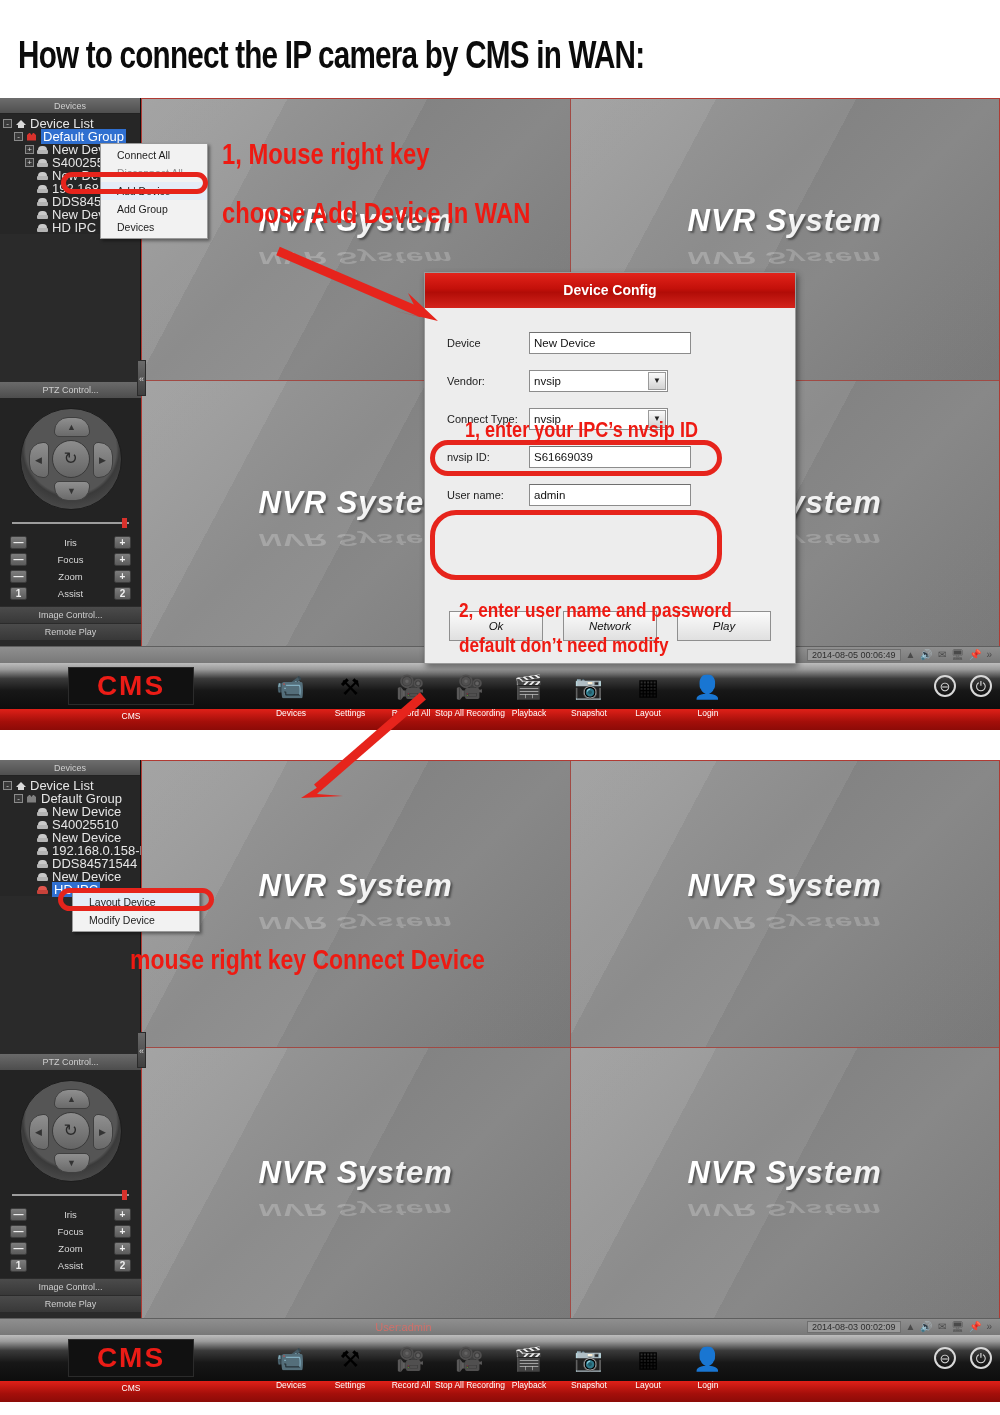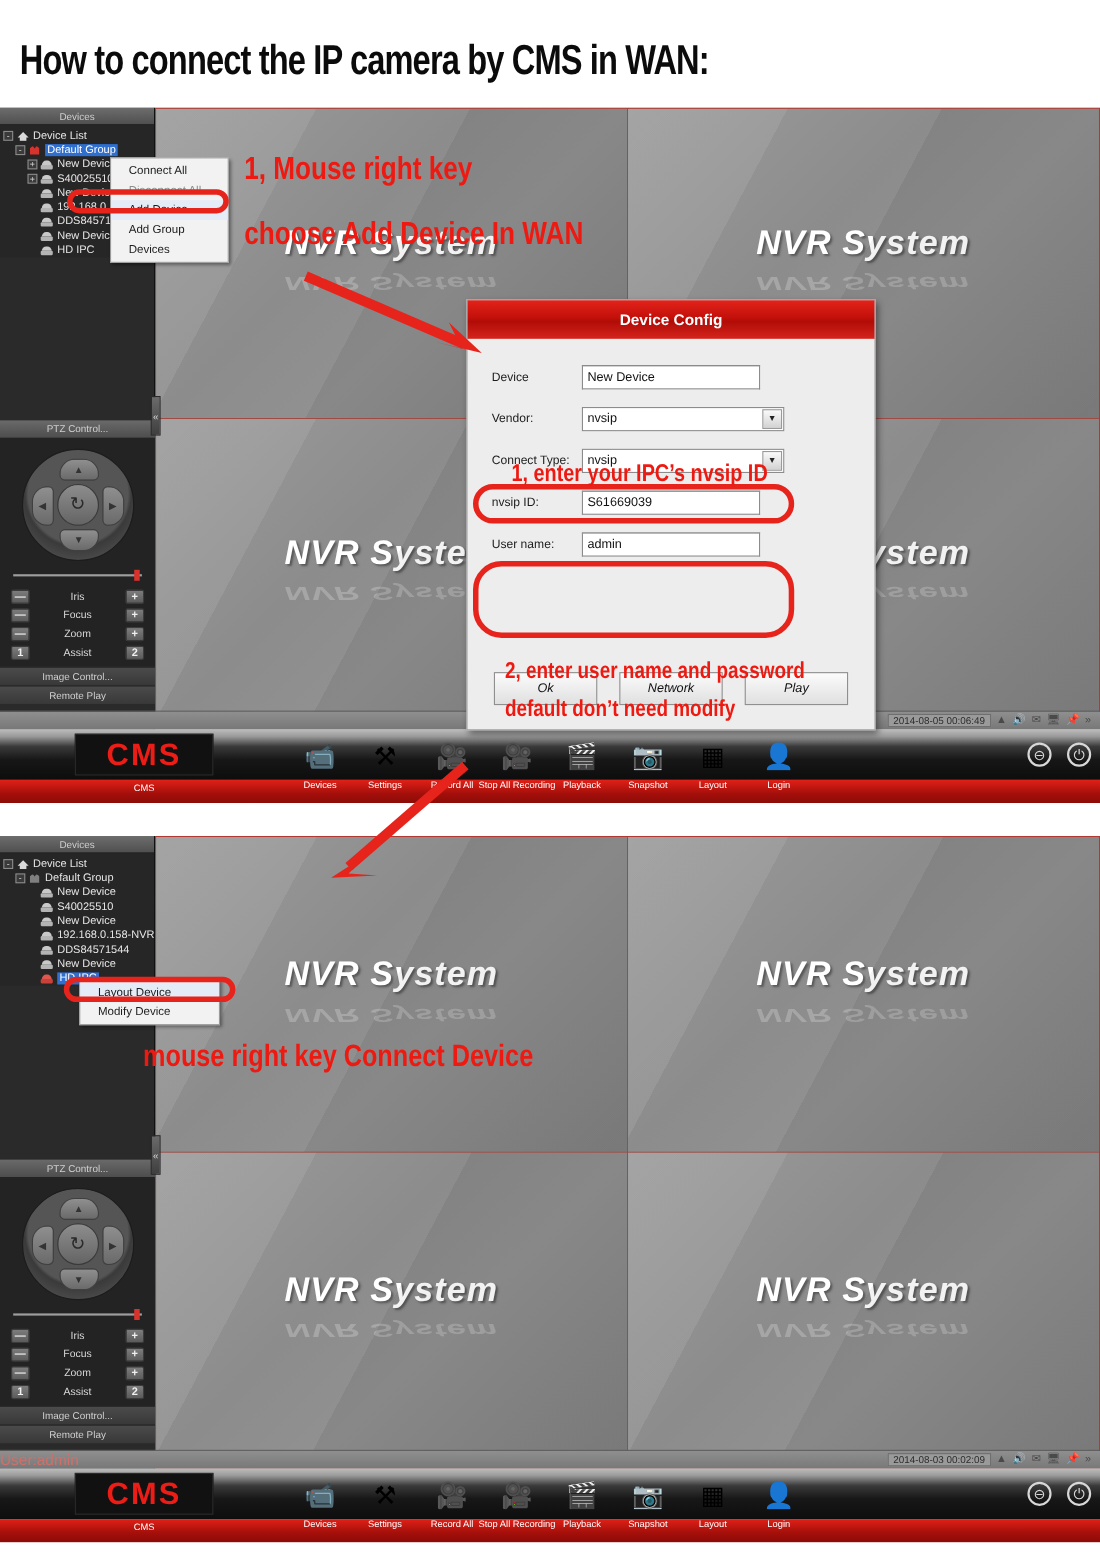--- a/index.html
+++ b/index.html
@@ -58,21 +58,21 @@
     padding-left: 3px;
   }
   .expander {
     width: 9px; height: 9px; line-height: 7px;
     border: 1px solid #8a8a8a; color: #d8d8d8;
     font-size: 8px; text-align: center;
     margin-right: 3px; flex: 0 0 auto;
     background: #3a3a3a;
   }
   .expander.blank { border-color: transparent; background: transparent; color: transparent; }
-  .tree-label { font-size: 10px; }
+  .tree-label { font-size: 13px; }
   .tree-label.sel {
     background: #2f6fd0; color: #fff; padding: 0 2px;
   }
   .ico { width: 12px; height: 10px; margin-right: 3px; flex: 0 0 auto; position: relative; }
   .ico-home::before {
     content: ""; position: absolute; left: 1px; top: 1px;
     width: 0; height: 0;
     border-left: 5px solid transparent; border-right: 5px solid transparent;
     border-bottom: 5px solid #d9d9d9;
   }
@@ -208,21 +208,21 @@
   }
 
   
   .statusbar {
     position: absolute; left: 0; right: 0; height: 17px;
     background: linear-gradient(#8f8f8f, #787878);
     border-top: 1px solid #5f5f5f;
     font-size: 9px; color: #3a3a3a;
     display: flex; align-items: center;
   }
-  .status-user { flex: 1; text-align: left; color: #d0706a; font-size: 14px; }
+  .status-user { flex: 1; text-align: center; color: #d0706a; font-size: 11px; }
   .status-time {
     background: #9a9a9a; border: 1px solid #6f6f6f;
     padding: 0 4px; margin-right: 5px; font-size: 9px; color: #2d2d2d;
   }
   .tray { display: flex; gap: 5px; padding-right: 8px; align-items: center; }
   .tray span { font-size: 10px; color: #4a4a4a; line-height: 1; }
   .tray .muted { color: #b03a33; }
 
   
   .toolbar { position: absolute; left: 0; right: 0; height: 67px; }
@@ -290,21 +290,21 @@
   .dlg-body { padding: 16px 22px 0 22px; position: relative; }
   .frow { display: flex; align-items: center; height: 38px; }
   .flabel { width: 82px; font-size: 11px; color: #1c1c1c; }
   .finput {
     width: 162px; height: 22px; background: #ffffff;
     border: 1px solid #8c8c8c; border-top-color: #6f6f6f;
     font-size: 11.5px; color: #111; padding: 0 4px; line-height: 20px;
   }
   .finput.disabled { background: #e3e3e3; color: #8f8f8f; }
   .fselect {
-    width: 184px; height: 22px; background: #ffffff;
+    width: 139px; height: 22px; background: #ffffff;
     border: 1px solid #8c8c8c; font-size: 11.5px; color: #111;
     padding: 0 4px; line-height: 20px; position: relative;
   }
   .fselect .arrow {
     position: absolute; right: 1px; top: 1px; width: 18px; height: 18px;
     background: linear-gradient(#fafafa, #d2d2d2);
     border: 1px solid #9a9a9a;
     font-size: 8px; text-align: center; line-height: 16px; color: #222;
   }
   .dlg-buttons {

